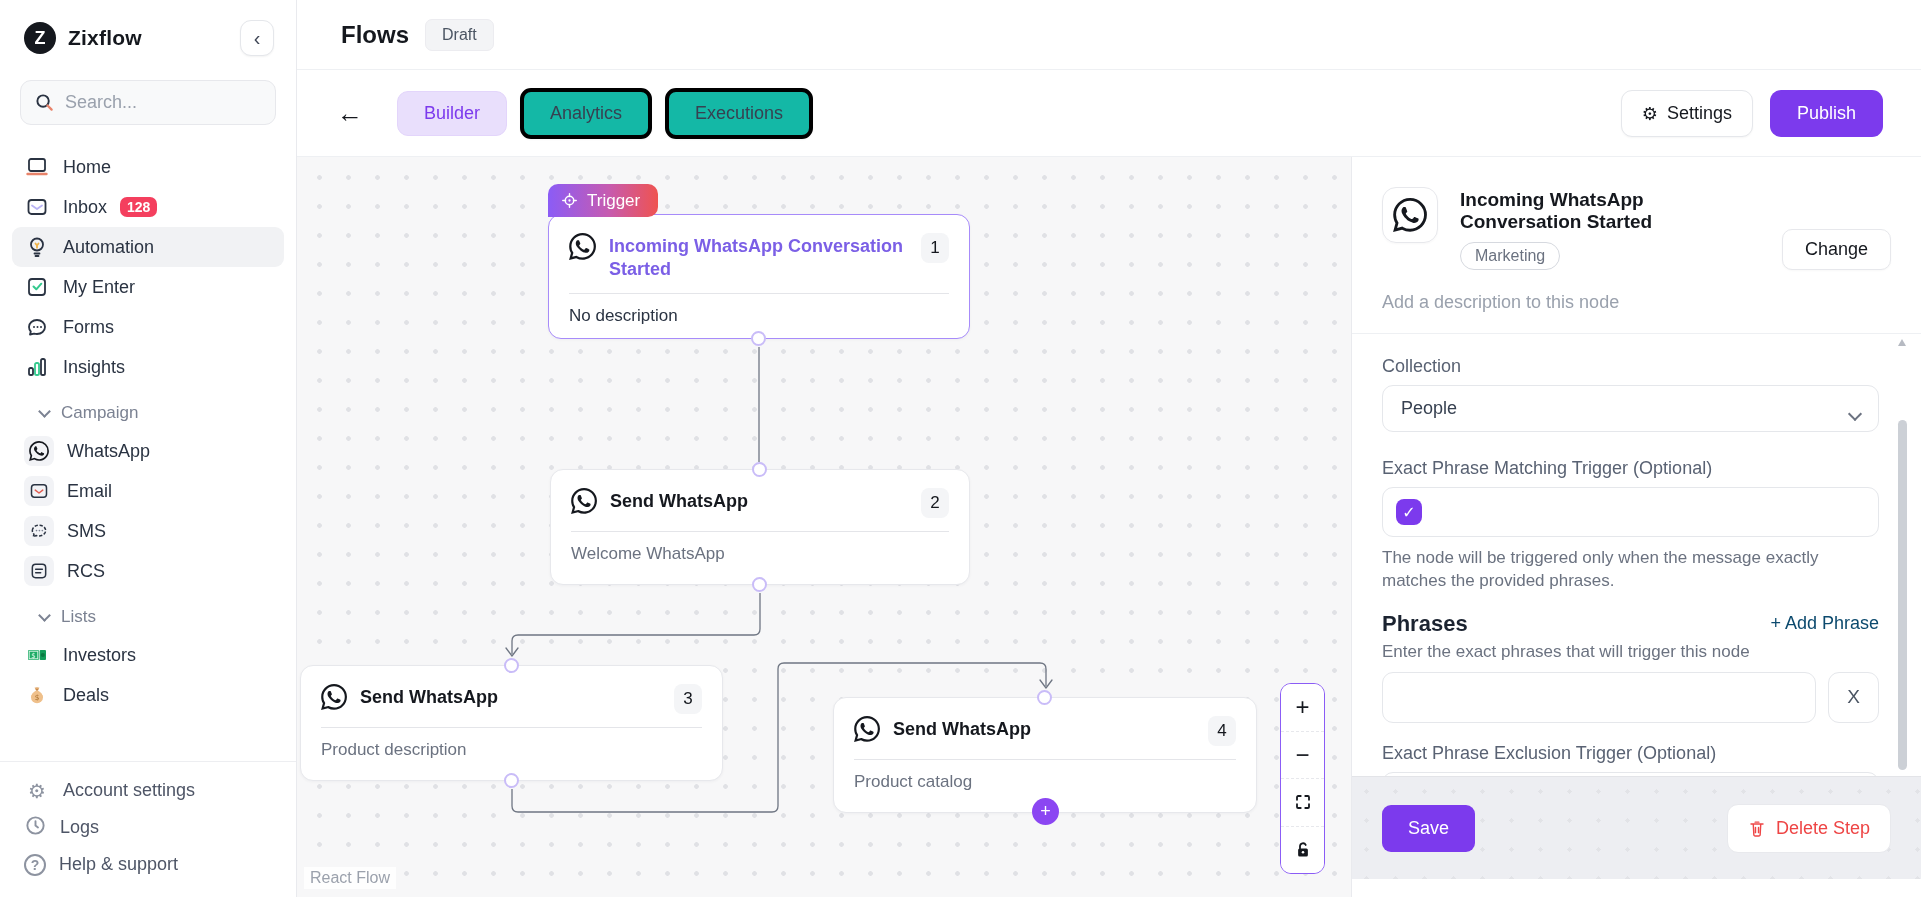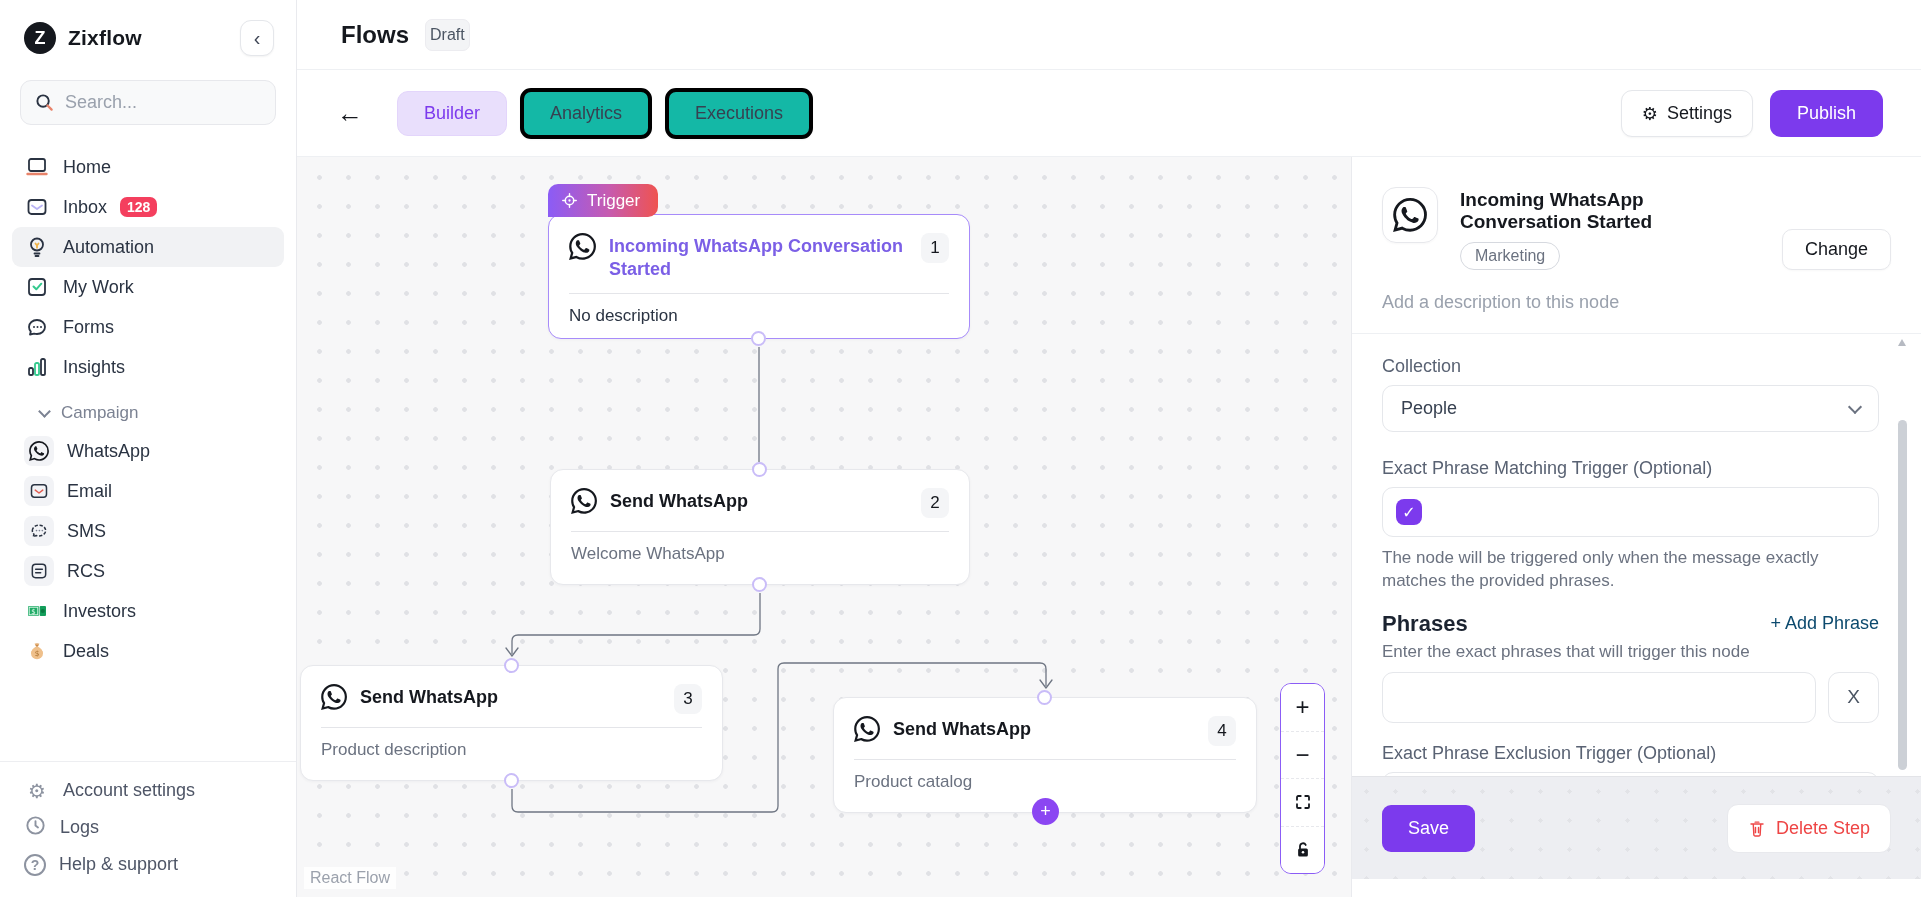--- a/index.html
+++ b/index.html
@@ -25,21 +25,21 @@
   .chev-down { width:9px; height:9px; border-right:2px solid #7b8292; border-bottom:2px solid #7b8292; transform:rotate(45deg); margin-top:-4px; }
   .clip-item { height:13px; overflow:hidden; }
   .sidebar-bottom { position:absolute; left:0; right:0; bottom:14px; border-top:1px solid #edeef1; padding:10px 12px 0 12px; background:#fff; }
   .bottom-item { display:flex; align-items:center; gap:13px; height:37px; padding:0 12px; font-size:18px; color:#4e5566; border-radius:9px; cursor:pointer; }
   .q-circle { width:22px; height:22px; border:2px solid #8d93a0; border-radius:50%; color:#8d93a0; font-size:14px; font-weight:bold; display:flex; align-items:center; justify-content:center; }
 
   
   .main { flex:1; display:flex; flex-direction:column; min-width:0; }
   .page-header { height:70px; display:flex; align-items:center; gap:16px; padding:0 44px; border-bottom:1px solid #eef0f3; background:#fff; }
   .page-title { font-size:24px; font-weight:bold; color:#15181e; }
-  .draft-badge { background:#f3f4f6; border:1px solid #ececf0; color:#4b5563; font-size:16px; border-radius:7px; padding:6px 4px; }
+  .draft-badge { background:#f3f4f6; border:1px solid #ececf0; color:#4b5563; font-size:16px; border-radius:7px; padding:6px 16px; }
   .toolbar { height:87px; display:flex; align-items:center; padding:0 38px 0 40px; background:#fff; border-bottom:1px solid #eef0f3; }
   .back-arrow { font-size:26px; color:#15181e; margin-right:34px; cursor:pointer; }
   .tab { font-size:18px; padding:11px 26px; border-radius:11px; margin-right:13px; cursor:pointer; background:#14b8a6; border:4px solid #000000; color:#374151; box-shadow:0 1px 2px rgba(0,0,0,.04); }
   .tab.active { background:#e9dffc; color:#7c3aed; border:1px solid #e3d5fb; box-shadow:none; }
   .toolbar .spacer { flex:1; }
   .btn-settings { display:flex; align-items:center; gap:9px; background:#fff; border:1px solid #e5e7eb; border-radius:11px; padding:12px 20px; font-size:18px; color:#15181e; cursor:pointer; box-shadow:0 1px 2px rgba(0,0,0,.04); }
   .gear-glyph { font-family:"DejaVu Sans",sans-serif; font-size:18px; color:#15181e; }
   .btn-publish { background:#7c3aed; color:#fff; border:none; border-radius:11px; padding:13px 27px; font-size:18px; margin-left:17px; cursor:pointer; }
 
   .content { flex:1; display:flex; min-height:0; }
@@ -70,21 +70,21 @@
   .insp-head { padding:30px 30px 0 30px; }
   .insp-head-row { display:flex; gap:22px; }
   .insp-icon-box { width:56px; height:56px; border:1px solid #e7e8ec; border-radius:14px; display:flex; align-items:center; justify-content:center; flex:none; box-shadow:0 1px 2px rgba(0,0,0,.03); }
   .insp-title { font-size:19px; font-weight:bold; color:#15181e; margin-top:2px; }
   .cat-pill { display:inline-block; border:1px solid #d6d9df; border-radius:15px; color:#6b7280; font-size:16px; padding:4px 14px; margin-top:9px; }
   .btn-change { margin-left:auto; align-self:flex-end; background:#fff; border:1px solid #e7e8ec; border-radius:10px; padding:9px 22px; font-size:18px; color:#15181e; cursor:pointer; box-shadow:0 1px 2px rgba(0,0,0,.03); }
   .insp-desc { color:#9aa1ad; font-size:18px; margin:22px 0 20px 0; }
   .insp-divider { border-top:1px solid #eef0f3; margin:0; }
   .insp-scroll { padding:12px 42px 0 30px; }
   .fld-label { color:#596273; font-size:18px; margin:10px 0 8px 0; }
-  .select { height:47px; border:1px solid #e5e7eb; border-radius:11px; display:flex; align-items:center; padding:0 18px; font-size:18px; color:#374151; cursor:pointer; justify-content:space-between; }
+  .select { height:47px; border:1px solid #e5e7eb; border-radius:11px; display:flex; align-items:flex-end; padding:12px 18px; font-size:18px; color:#374151; cursor:pointer; justify-content:space-between; }
   .sel-chev { width:10px; height:10px; border-right:2px solid #6b7280; border-bottom:2px solid #6b7280; transform:rotate(45deg); margin-top:-4px; }
   .check-box-wrap { border:1px solid #e5e7eb; border-radius:11px; height:50px; display:flex; align-items:center; padding:0 13px; margin-bottom:10px; }
   .cbx { width:26px; height:26px; border-radius:8px; display:flex; align-items:center; justify-content:center; cursor:pointer; }
   .cbx.checked { background:#7c3aed; color:#fff; font-size:16px; }
   .cbx.unchecked { background:#fff; border:2px solid #9aa1ad; }
   .help-text { color:#6b7280; font-size:17px; line-height:1.35; margin:4px 0 18px 0; }
   .phrases-row { display:flex; align-items:center; margin-bottom:4px; }
   .phrases-label { color:#1b2330; font-size:22px; font-weight:bold; }
   .add-phrase { margin-left:auto; color:#0c4a6e; font-size:18px; cursor:pointer; }
   .phrase-row { display:flex; gap:12px; margin:8px 0 20px 0; }
@@ -150,21 +150,21 @@
           </span>
         <span>Automation</span>
       </div>
       <div class="nav-item">
         <span class="ic">
             <svg width="24" height="24" viewBox="0 0 24 24">
               <rect x="4" y="4" width="16" height="16" rx="3" fill="none" stroke="#2a3342" stroke-width="1.8"></rect>
               <path d="M8.5 11.5l2.8 2.8 5-5.6" fill="none" stroke="#34c98e" stroke-width="2" stroke-linecap="round" stroke-linejoin="round"></path>
             </svg>
           </span>
-        <span>My Work</span>
+        <span>My Enter</span>
       </div>
       <div class="nav-item">
         <span class="ic">
             <svg width="24" height="24" viewBox="0 0 24 24">
               <path d="M4 12c0-4 3.6-7 8-7s8 3 8 7-3.6 7-8 7c-1 0-2-.15-2.9-.45L5 19.5l.8-3C4.6 15.3 4 13.7 4 12z" fill="none" stroke="#2a3342" stroke-width="1.8" stroke-linejoin="round"></path>
               <circle cx="9" cy="12" r="1" fill="#2a3342"></circle>
               <circle cx="12.5" cy="12" r="1" fill="#2a3342"></circle>
               <circle cx="16" cy="12" r="1" fill="#2a3342"></circle>
             </svg>
           </span>
@@ -216,20 +216,24 @@
       <div class="nav-item">
         <span class="ic-box">
             <svg width="20" height="20" viewBox="0 0 24 24">
               <rect x="4" y="4" width="16" height="16" rx="4" fill="none" stroke="#2a3342" stroke-width="1.8"></rect>
               <path d="M8 10h8M8 14h6" stroke="#2a3342" stroke-width="1.8" stroke-linecap="round"></path>
             </svg>
           </span>
         <span>RCS</span>
       </div>
 
+      <div class="section-head">
+        <span class="chev-down"></span>
+        <span>Lists</span>
+      </div>
       <div class="nav-item">
         <span class="ic">
             <svg width="24" height="24" viewBox="0 0 24 24">
               <rect x="3" y="7" width="11" height="10" rx="1" fill="#1fab66"></rect>
               <rect x="4.2" y="8.2" width="8.6" height="7.6" fill="none" stroke="#d9f5e6" stroke-width="1"></rect>
               <text x="6.2" y="14.6" font-size="7" fill="#eafff3" font-family="DejaVu Sans">$</text>
               <rect x="14.6" y="7" width="6.4" height="10" rx="1" fill="#149e5b"></rect>
               <circle cx="17.8" cy="12" r="2.1" fill="#0b7a42"></circle>
             </svg>
           </span>

